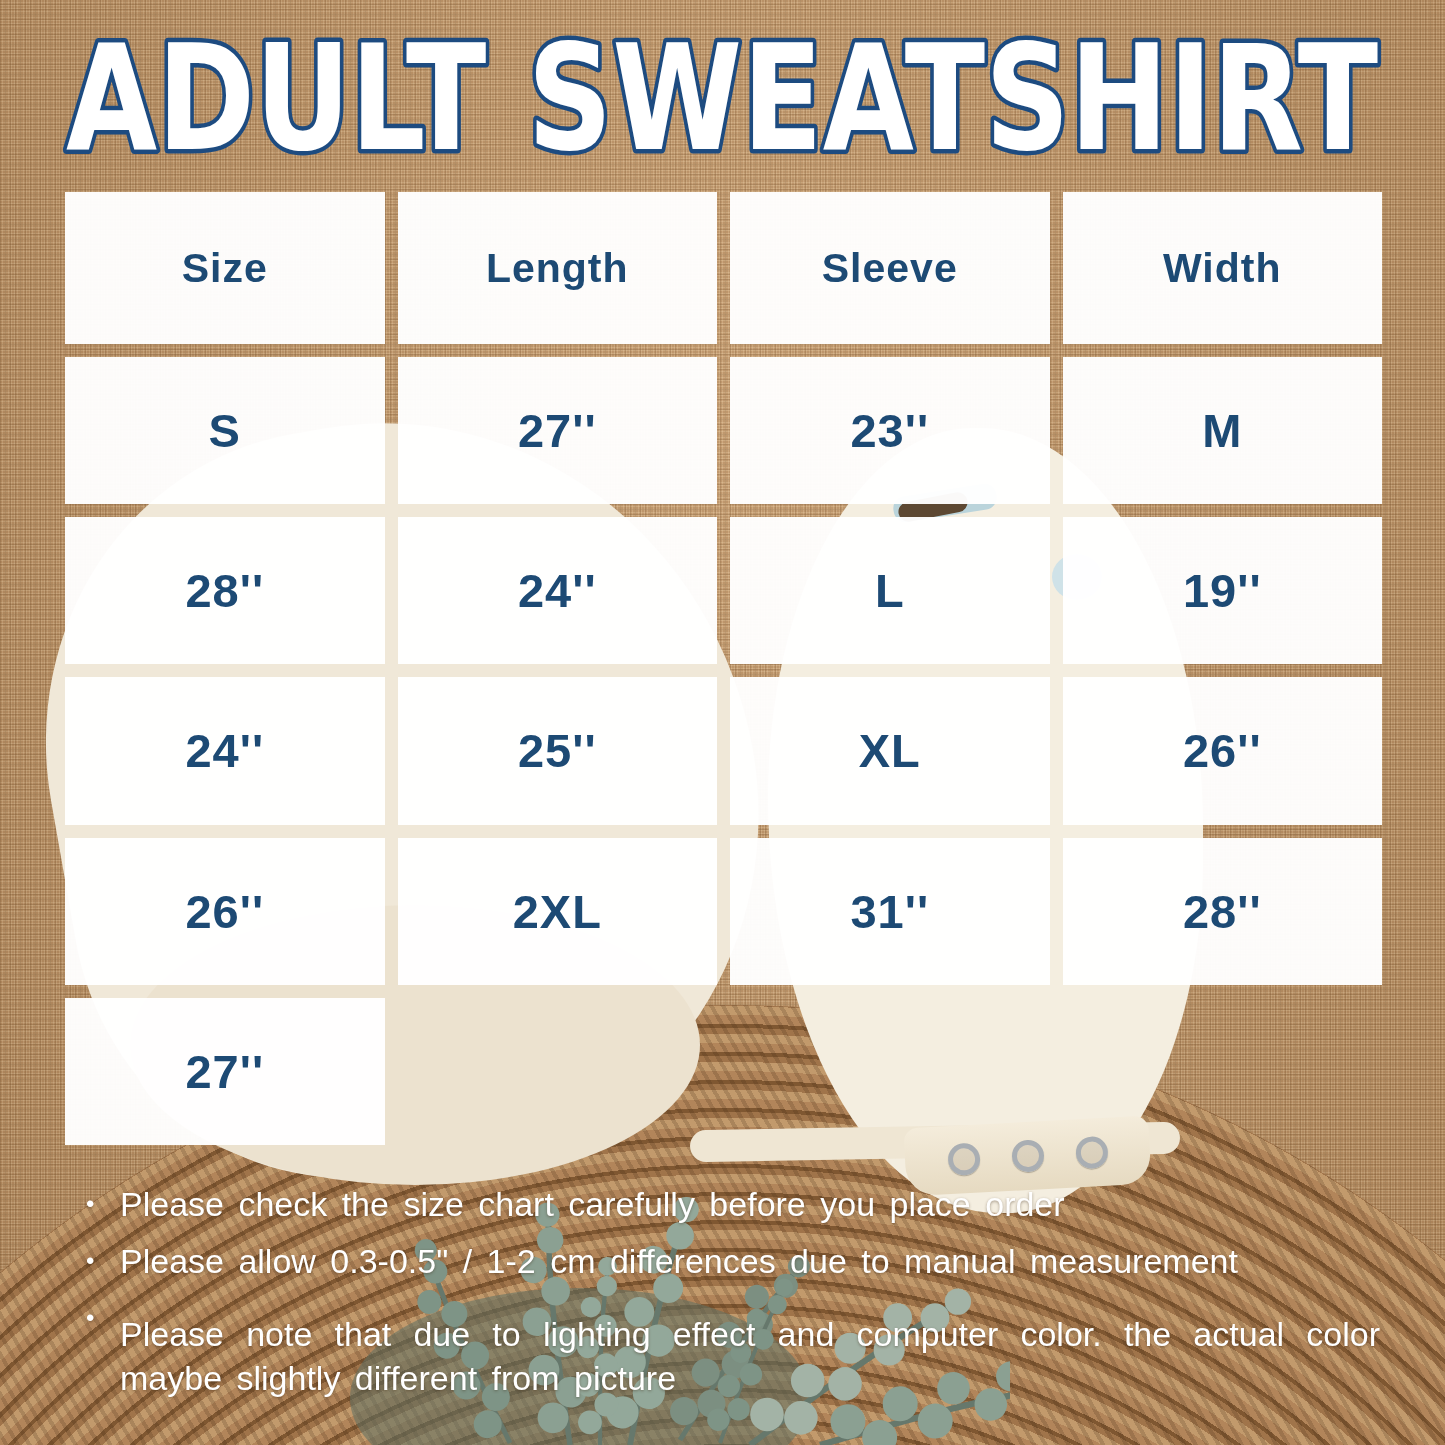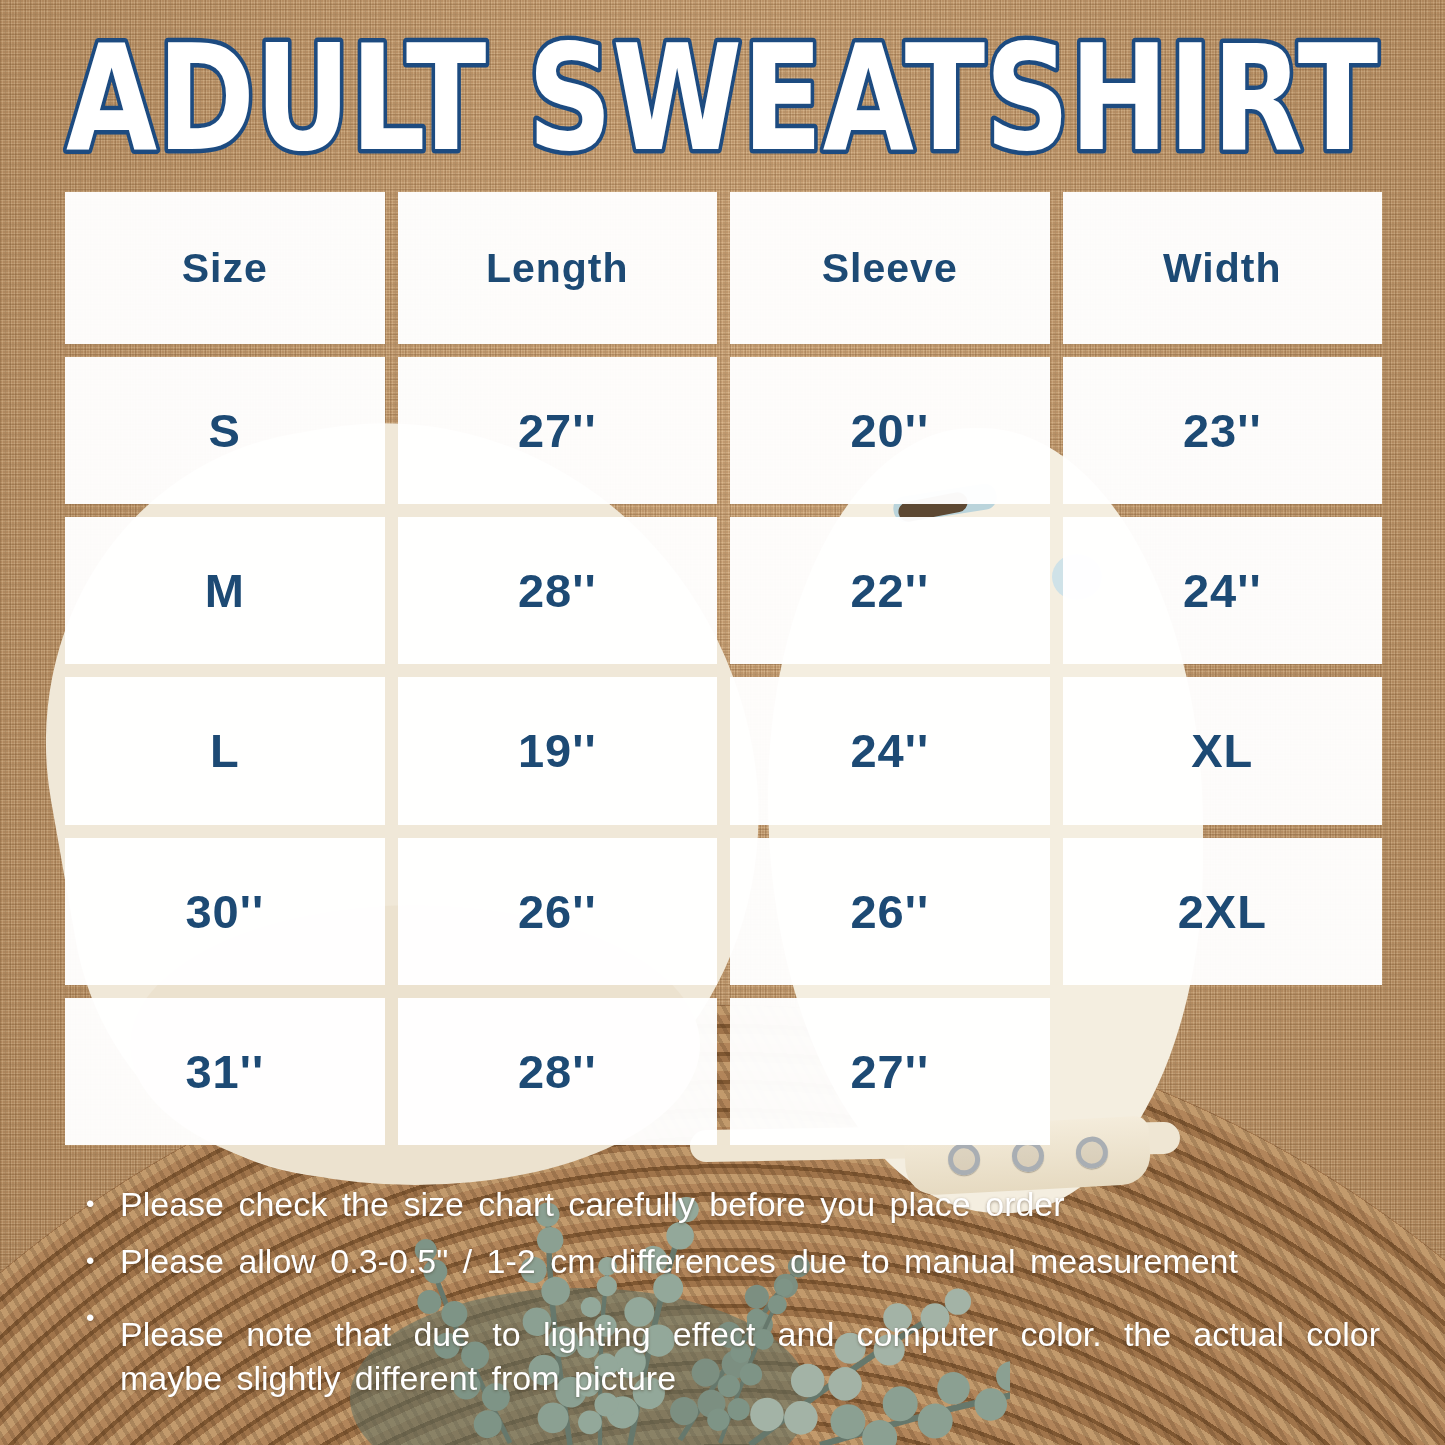--- a/index.html
+++ b/index.html
@@ -112,34 +112,32 @@
   </div>
 
   <div class="size-table">
     <div class="cell head">Size</div>
     <div class="cell head">Length</div>
     <div class="cell head">Sleeve</div>
     <div class="cell head">Width</div>
 
     <div class="cell val">S</div>
     <div class="cell val">27''</div>
-    <div class="cell val">20''</div>
     <div class="cell val">23''</div>
 
     <div class="cell val">M</div>
     <div class="cell val">28''</div>
-    <div class="cell val">22''</div>
     <div class="cell val">24''</div>
 
     <div class="cell val">L</div>
     <div class="cell val">19''</div>
     <div class="cell val">24''</div>
+    <div class="cell val">25''</div>
 
     <div class="cell val">XL</div>
-    <div class="cell val">30''</div>
     <div class="cell val">26''</div>
     <div class="cell val">26''</div>
 
     <div class="cell val">2XL</div>
     <div class="cell val">31''</div>
     <div class="cell val">28''</div>
     <div class="cell val">27''</div>
   </div>
 
   <div class="notes">

